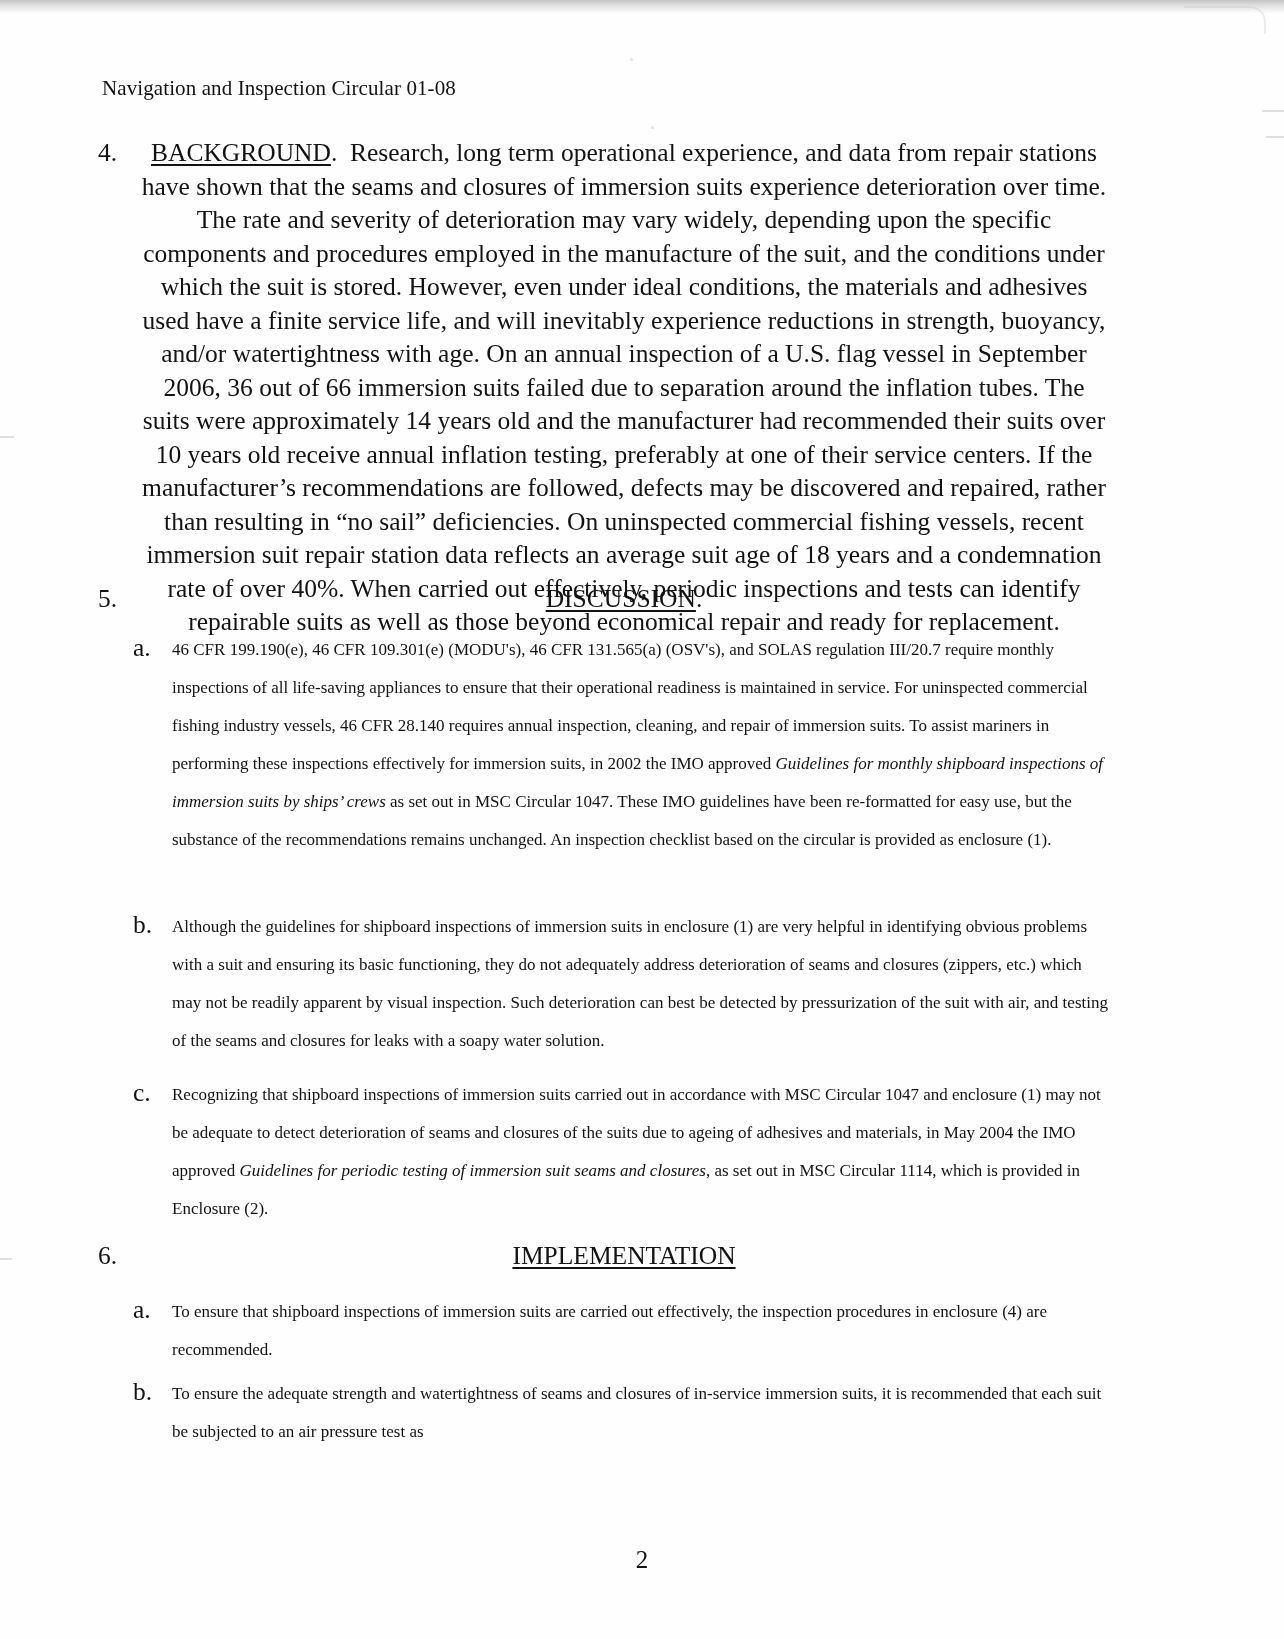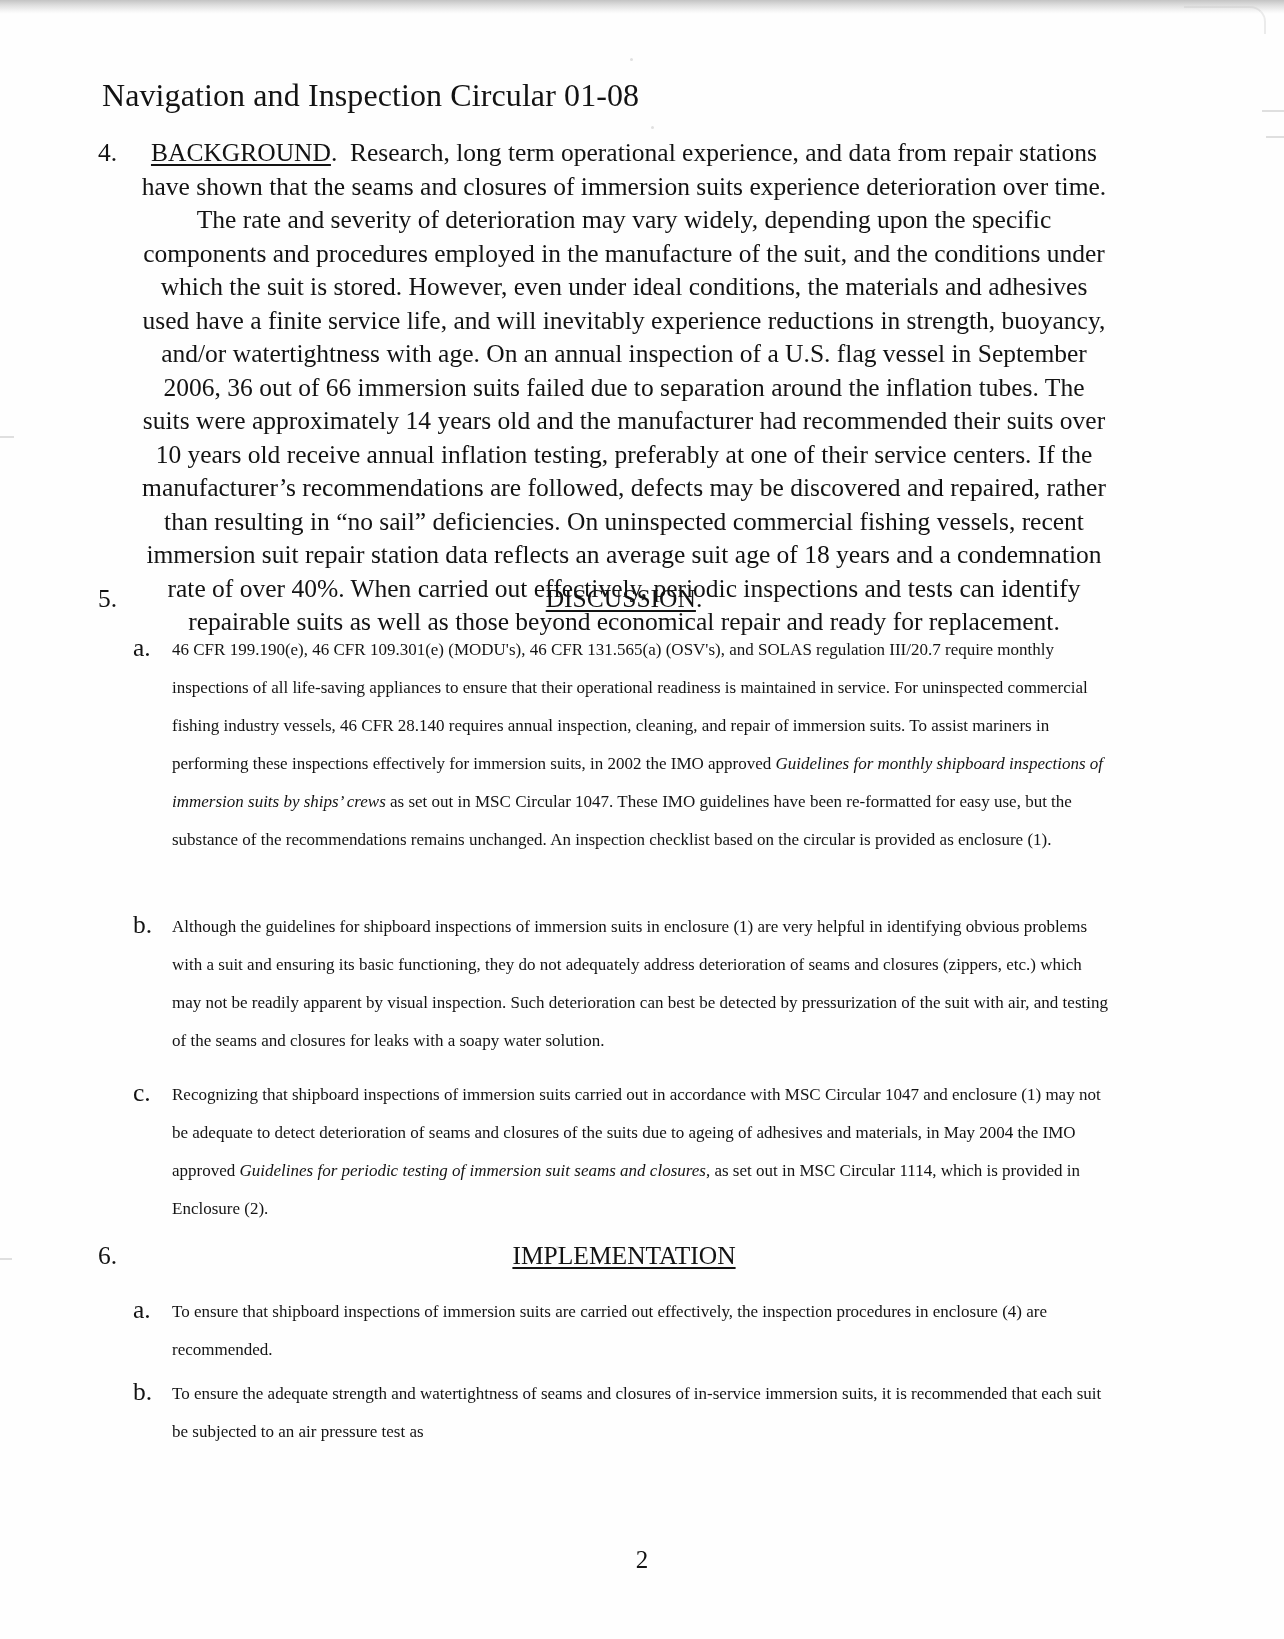--- a/index.html
+++ b/index.html
@@ -68,21 +68,21 @@
     left: 0;
     width: 1284px;
     height: 1639px;
   }
 
   
   .doc-header {
     position: absolute;
     top: 76px;
     left: 102px;
-    font-size: 32px;
+    font-size: 21px;
     line-height: 1.2;
     letter-spacing: 0.1px;
     white-space: nowrap;
   }
 
   
   .section {
     position: absolute;
     left: 98px;
     width: 1010px;

